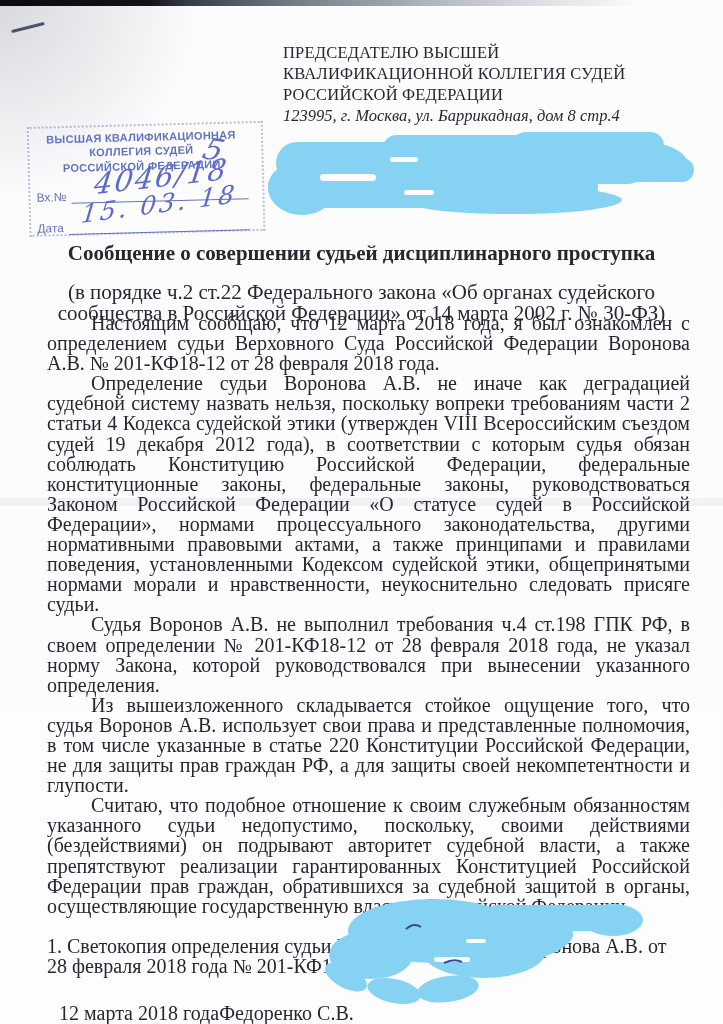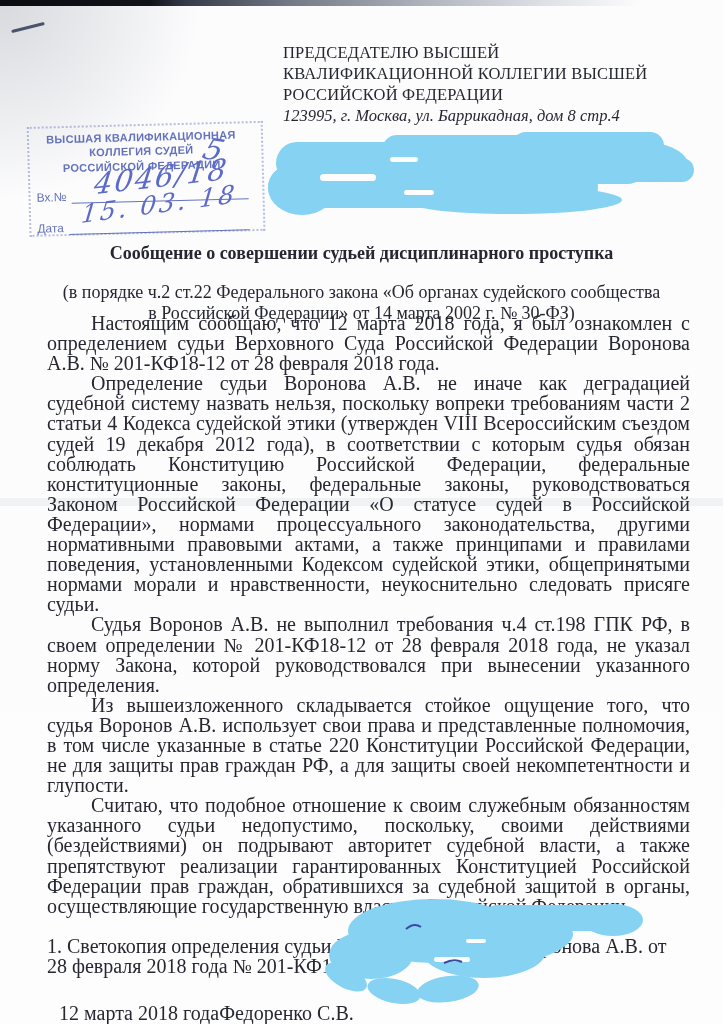--- a/index.html
+++ b/index.html
@@ -52,21 +52,21 @@
     color:#5c6ac9;white-space:nowrap;
   }
   .hw-number{left:58px;top:30px;font-size:29px;transform:rotate(-5deg) skewX(-14deg);letter-spacing:2px;}
   .hw-date{left:44px;top:60px;font-size:25px;transform:rotate(-6deg) skewX(-14deg);letter-spacing:3px;}
   .hw-mark{left:204px;top:132px;font-size:30px;transform:rotate(9deg) skewX(-10deg);}
   
   .redaction{position:absolute;}
   .red-top{left:262px;top:130px;}
   .red-bottom{left:316px;top:893px;}
   
-  .title-block{position:absolute;left:0;top:243px;width:723px;text-align:center;font-size:18px;line-height:21px;}
+  .title-block{position:absolute;left:0;top:243px;width:723px;text-align:center;font-size:21px;line-height:21px;}
   .doc-title{font-weight:bold;}
   .doc-subtitle{width:608px;margin:18px auto 0;}
   
   .content{
     position:absolute;left:47px;top:313px;width:643px;
     font-size:20px;line-height:20.1px;text-align:justify;
   }
   .content p{margin:0;text-indent:44px;}
   .attachments-heading{margin-top:13px !important;text-indent:0 !important;text-align:left;}
   .attachment{margin-top:20px !important;text-indent:0 !important;text-align:left;}
@@ -76,21 +76,21 @@
 <body>
 
 <div class="page">
 
   <div class="scan-top-edge"></div>
   <div class="pen-stroke"></div>
   <div class="scan-band"></div>
 
   <div class="recipient">
     <div class="b">ПРЕДСЕДАТЕЛЮ ВЫСШЕЙ</div>
-    <div class="b">КВАЛИФИКАЦИОННОЙ КОЛЛЕГИИ ВЫСШЕЙ</div>
+    <div class="b">КВАЛИФИКАЦИОННОЙ КОЛЛЕГИЯ СУДЕЙ</div>
     <div class="b">РОССИЙСКОЙ ФЕДЕРАЦИИ</div>
     <div class="addr">123995, г. Москва, ул. Баррикадная, дом 8 стр.4</div>
   </div>
 
   <div class="stamp">
     <div class="stamp-org">
       <div>ВЫСШАЯ КВАЛИФИКАЦИОННАЯ</div>
       <div>КОЛЛЕГИЯ СУДЕЙ</div>
       <div>РОССИЙСКОЙ ФЕДЕРАЦИИ</div>
     </div>

